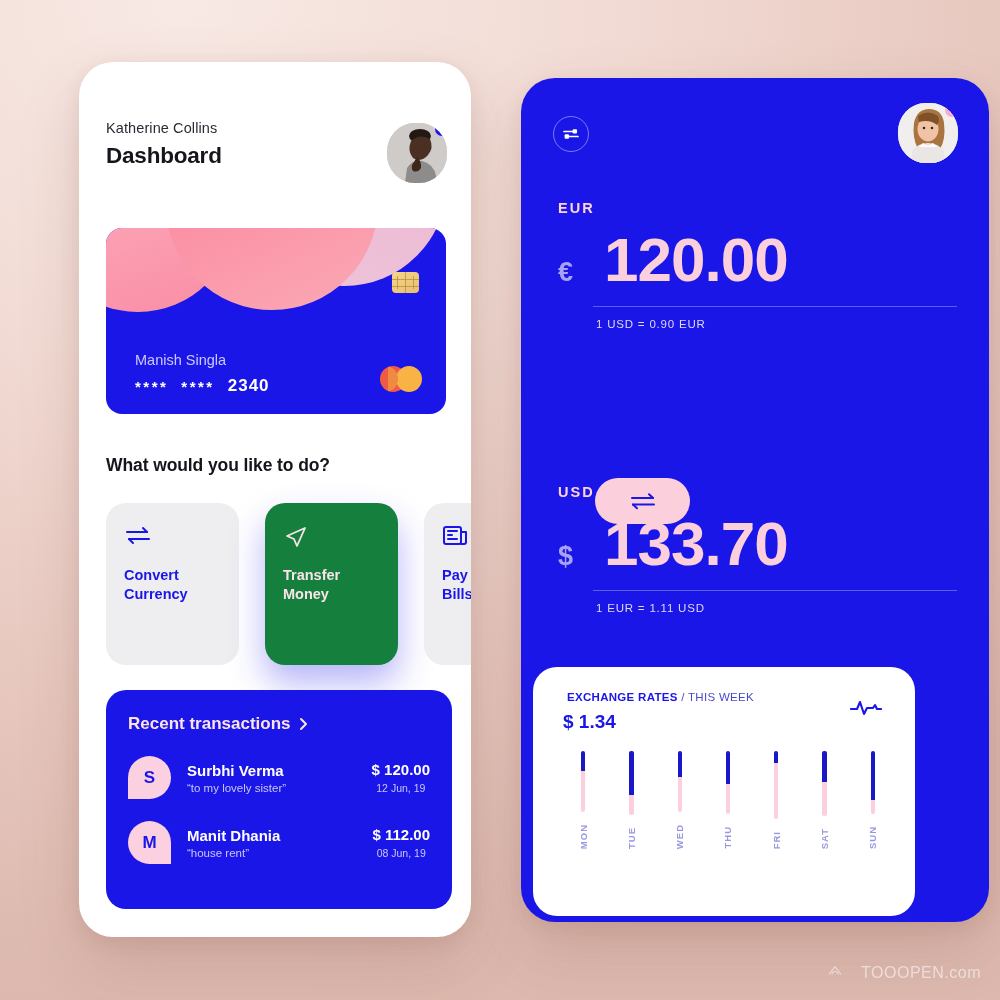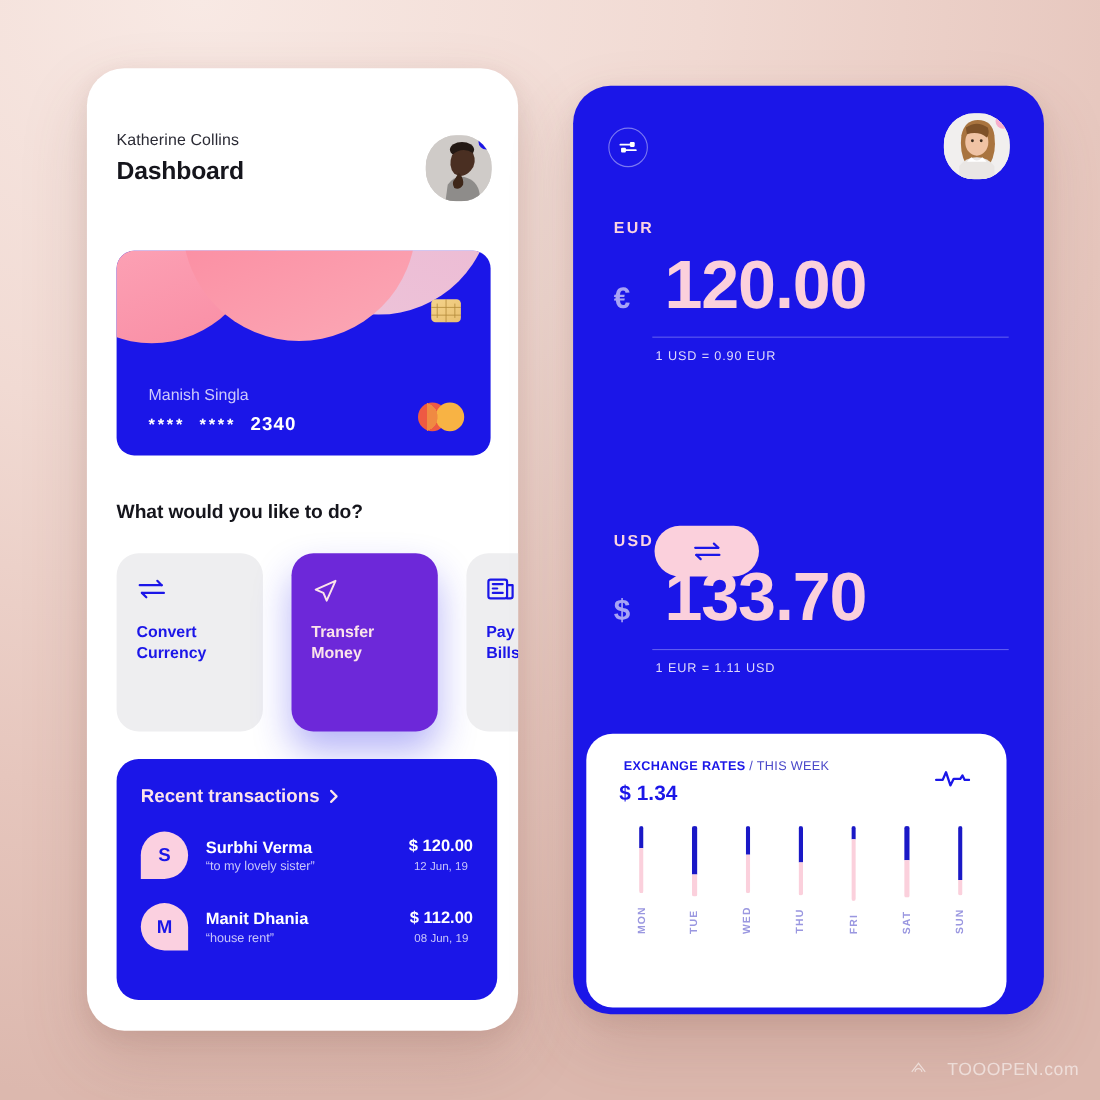--- a/index.html
+++ b/index.html
@@ -10,21 +10,21 @@
       radial-gradient(120% 100% at 18% 0%, #f8e9e4 0%, #f1dad3 38%, #e6c6bd 72%, #dcb8ae 100%);
     position:relative; overflow:hidden;
   }
 
   
   .phone {
     position:absolute; border-radius:34px; overflow:hidden;
     box-shadow:0 26px 60px rgba(120,70,60,.18), 0 6px 18px rgba(120,70,60,.10);
   }
   #phone-left  { left:79px;  top:62px;  width:392px; height:875px; background:#ffffff; }
-  #phone-right { left:521px; top:78px;  width:428px; height:844px; background:#1b16e8; }
+  #phone-right { left:521px; top:78px;  width:468px; height:844px; background:#1b16e8; }
 
   
   .l-header { position:absolute; left:27px; top:58px; right:24px; height:80px; }
   .l-name { font-size:14.5px; color:#2b2b35; letter-spacing:.1px; }
   .l-title { font-size:22.5px; font-weight:bold; color:#15151c; letter-spacing:-.2px; margin-top:7px; }
 
   .avatar {
     position:absolute; width:60px; height:60px; border-radius:46% 46% 46% 46%/48% 48% 48% 48%;
     overflow:hidden; background:#cfcbc8;
   }
@@ -62,21 +62,21 @@
   
   .l-q { position:absolute; left:27px; top:393px; font-size:17.5px; font-weight:bold;
     color:#15151c; letter-spacing:-.1px; }
   #actions-row { position:absolute; left:27px; top:441px; right:0; height:160px;
     display:flex; gap:26px; }
   .act {
     width:133px; height:162px; border-radius:20px; flex:0 0 auto;
     padding:21px 18px 0 18px; position:relative;
   }
   .act.plain { background:#eeeef0; }
-  .act.active { background:#6d28d9; box-shadow:0 18px 34px rgba(42,36,235,.34); }
+  .act.active { background:#15803d; box-shadow:0 18px 34px rgba(42,36,235,.34); }
   .act-ic { height:28px; margin-bottom:14px; }
   .act-lb { font-size:14.5px; font-weight:bold; line-height:1.33; }
   .act.plain .act-lb { color:#1b16e8; }
   .act.active .act-lb { color:#fbe3ea; }
 
   
   #tx-card { position:absolute; left:27px; top:628px; width:346px; height:219px;
     border-radius:20px; background:#1b16e8; padding:24px 22px 0 22px; }
   .tx-head { font-size:17px; font-weight:bold; color:#fbe3ea; display:flex; align-items:center; gap:8px; }
   .tx-row { display:flex; align-items:center; margin-top:22px; }

